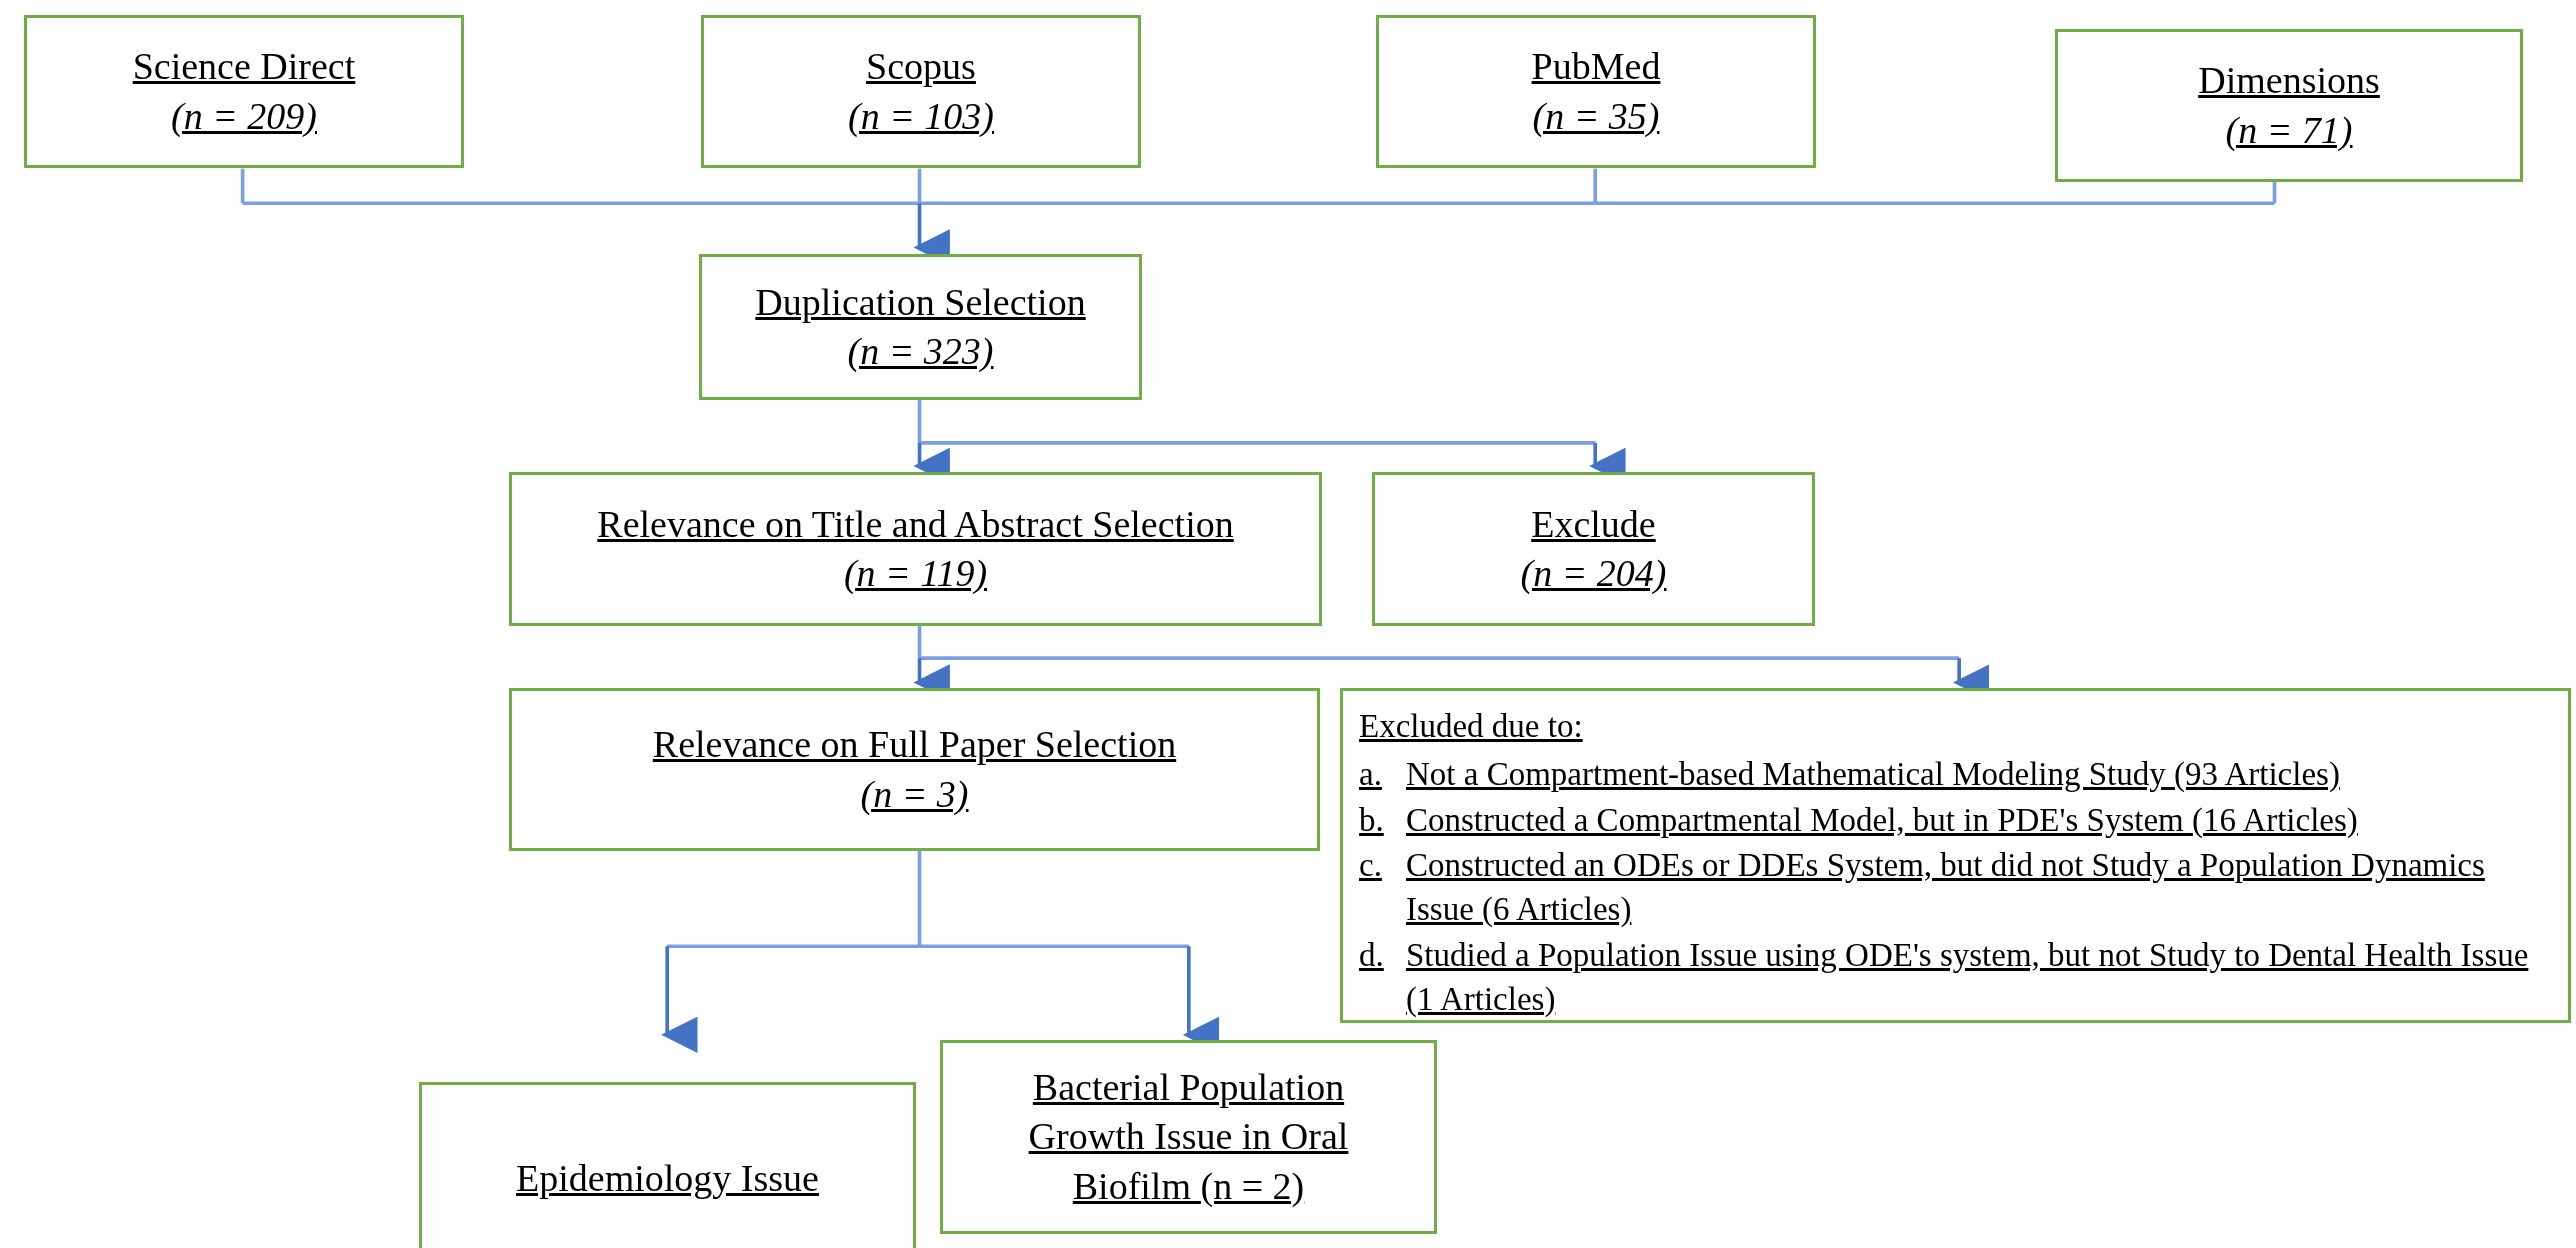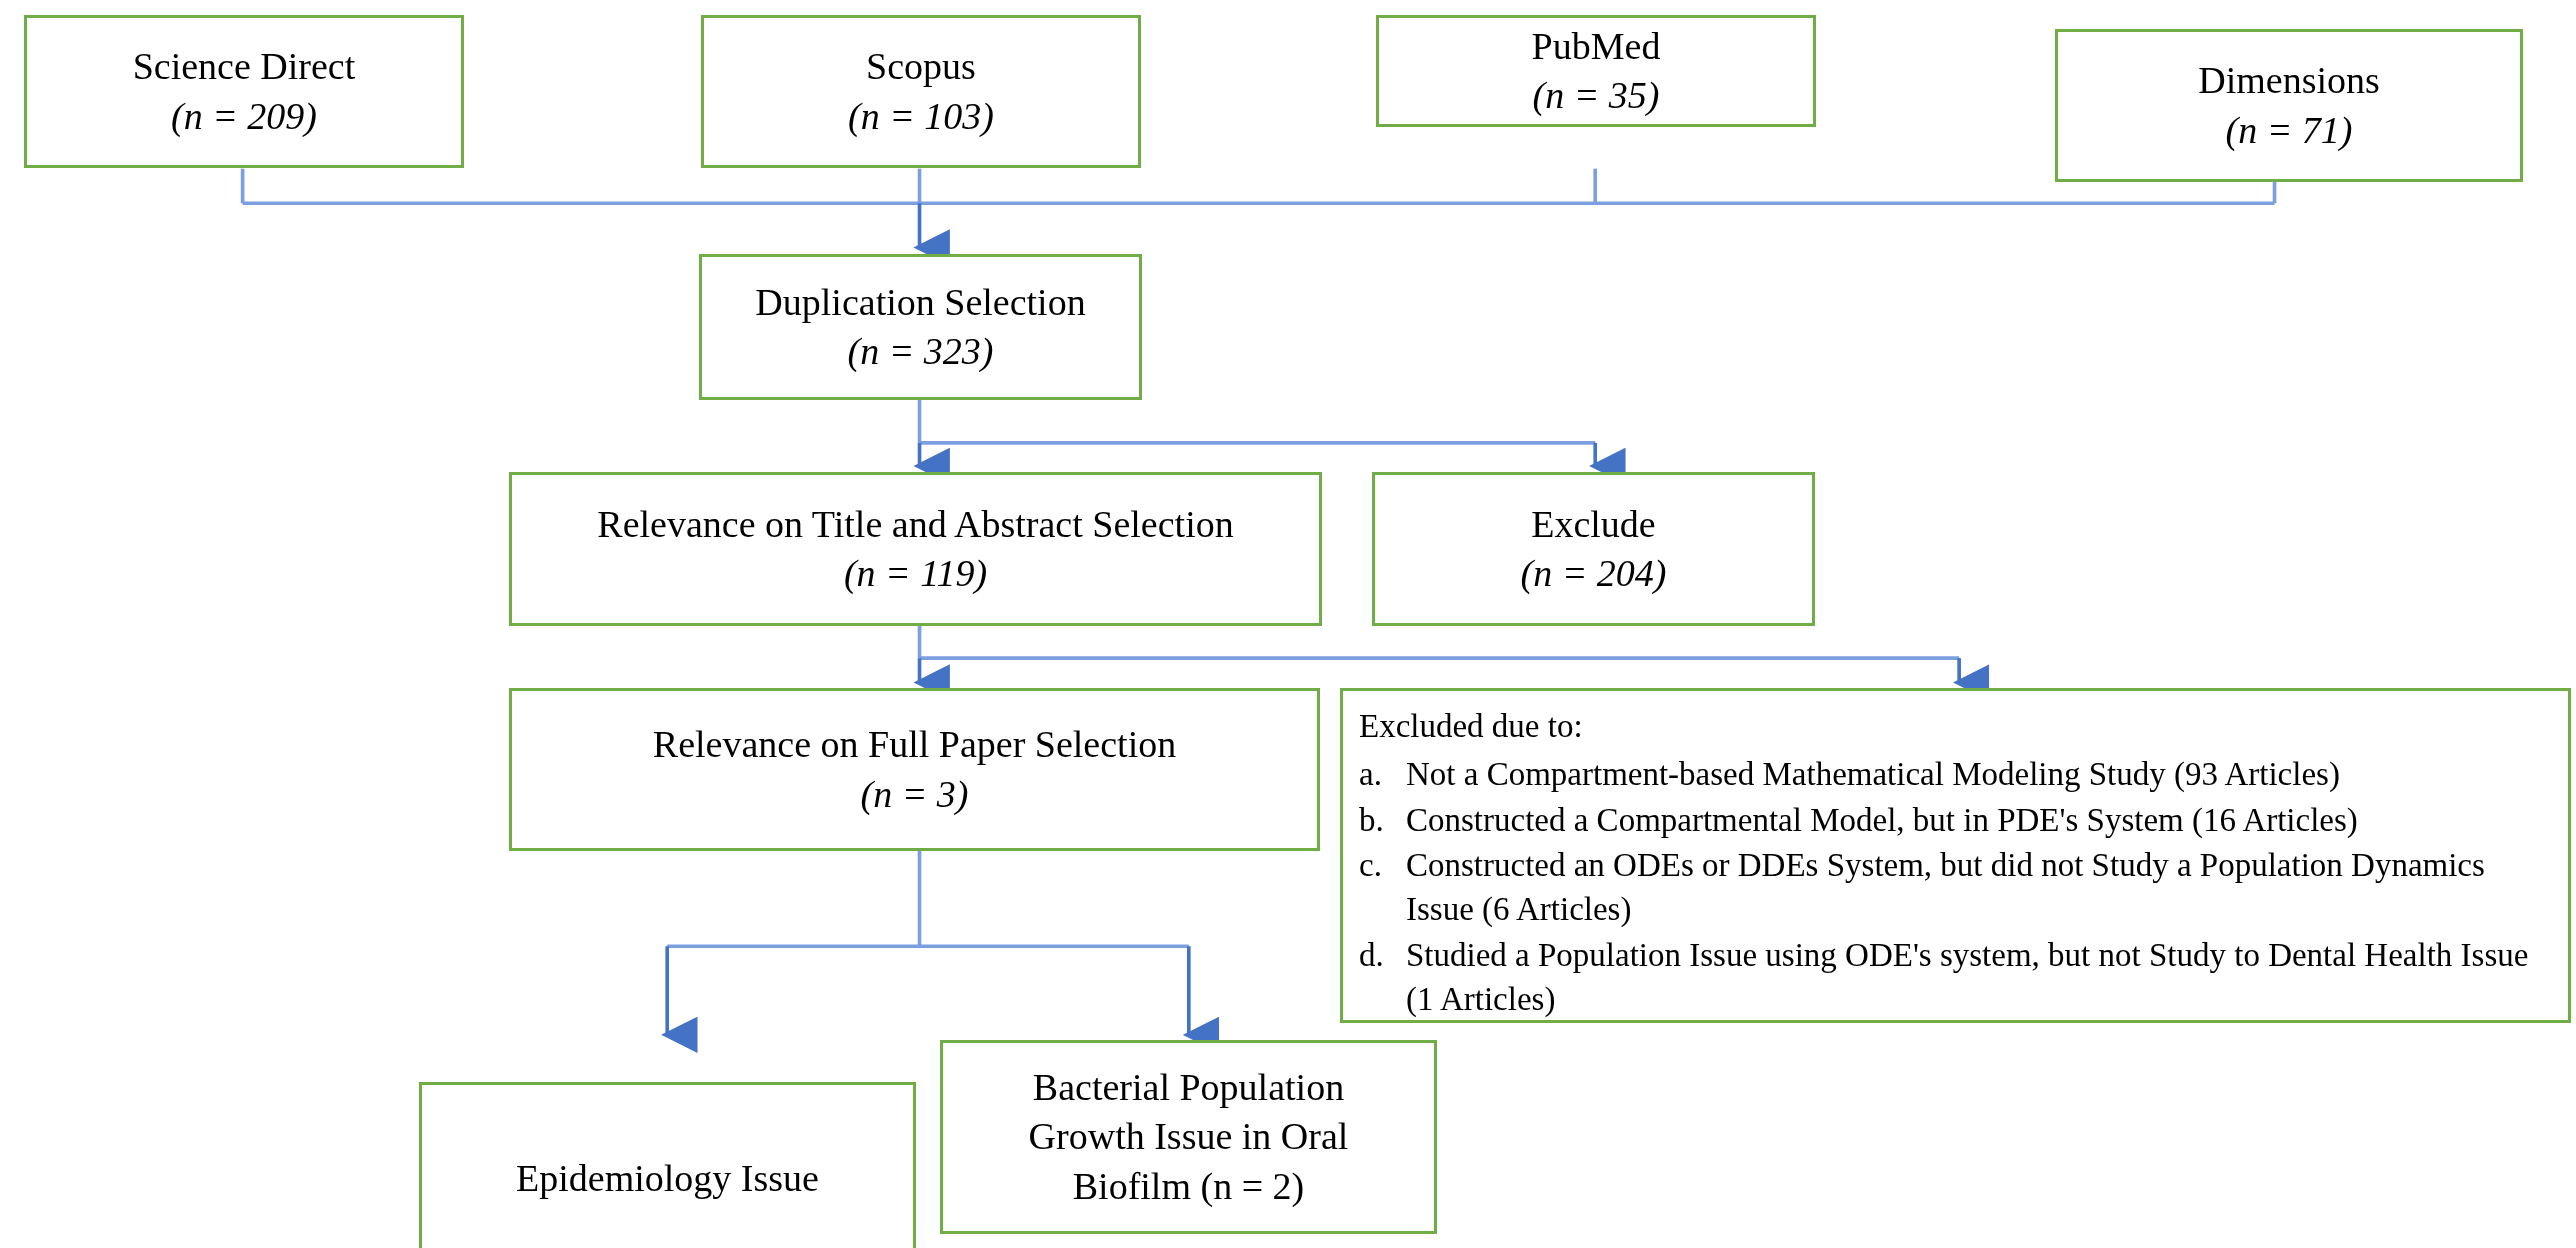--- a/index.html
+++ b/index.html
@@ -11,21 +11,21 @@
     box-sizing:border-box;
     border:3px solid #70AD47;
     background:#ffffff;
     display:flex;
     align-items:center;
     justify-content:center;
     text-align:center;
     color:#000000;
     line-height:1.30;
   }
-  .box .inner{width:100%;padding:0 6px;}
+  .box .inner{width:100%;padding:0 6px;text-decoration:underline;}
   .line{display:block;white-space:nowrap;}
   .nline{display:block;}
   .ital{font-style:italic;}
   .box.t1{font-size:38px;}
   .box.t2{font-size:38px;}
   .box.listbox{
     align-items:flex-start;
     justify-content:flex-start;
     text-align:left;
     font-size:33px;
@@ -83,21 +83,21 @@
     </div>
   </div>
 
   <div class="box t1" style="left: 701px; top: 15px; width: 440px; height: 153px; border-color: rgb(112, 173, 71);">
     <div class="inner">
       <span class="line">Scopus</span>
       <span class="line ital">(n = 103)</span>
     </div>
   </div>
 
-  <div class="box t1" style="left: 1376px; top: 15px; width: 440px; height: 112px; border-color: rgb(112, 173, 71);">
+  <div class="box t1" style="left: 1376px; top: 15px; width: 440px; height: 153px; border-color: rgb(112, 173, 71);">
     <div class="inner">
       <span class="line">PubMed</span>
       <span class="line ital">(n = 35)</span>
     </div>
   </div>
 
   <div class="box t1" style="left: 2055px; top: 29px; width: 468px; height: 153px; border-color: rgb(112, 173, 71);">
     <div class="inner">
       <span class="line">Dimensions</span>
       <span class="line ital">(n = 71)</span>

